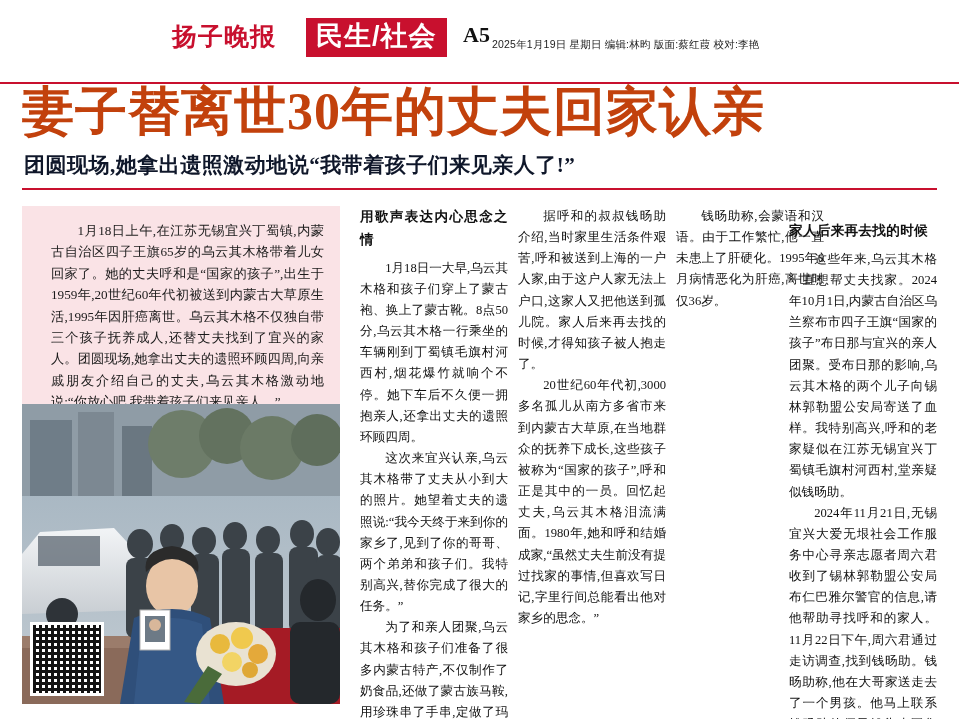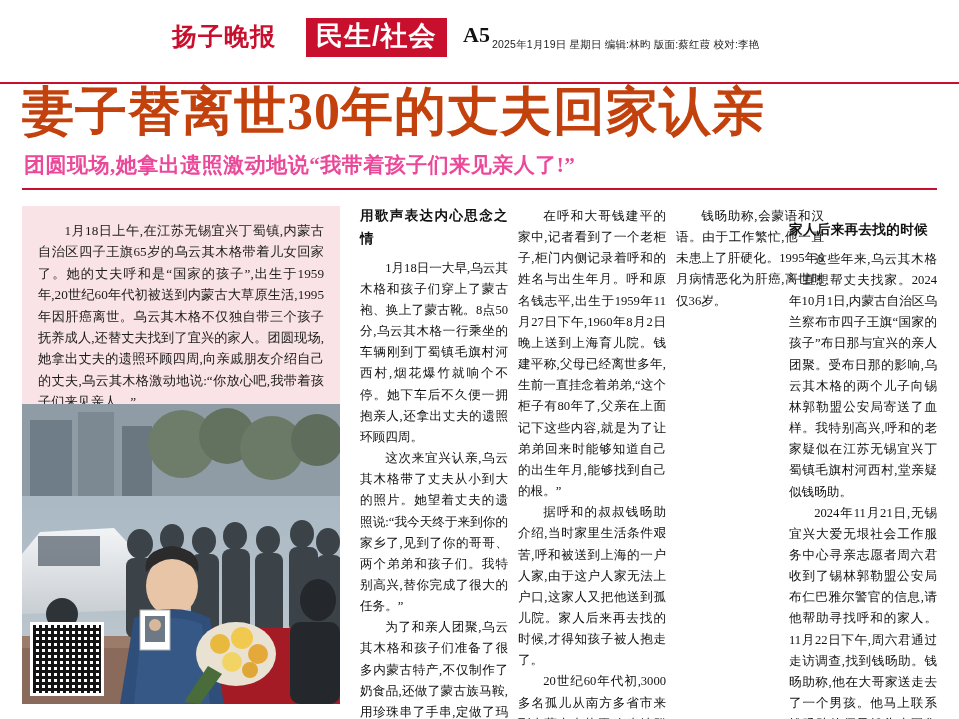--- a/index.html
+++ b/index.html
@@ -82,38 +82,38 @@
     white-space: nowrap;
   }
   .subhead {
     position: absolute;
     left: 24px; top: 152px;
     width: 915px;
     font-family: "Liberation Serif", serif;
     font-weight: bold;
     font-size: 21px;
     line-height: 1.3;
-    color: #ec4899;
+    color: #0f172a;
     letter-spacing: 0.5px;
     white-space: nowrap;
   }
   .rule-red {
     position: absolute;
     left: 22px; top: 188px;
     width: 915px; height: 2px;
     background: #c8102e;
   }
 
   
   .lead-box {
     position: absolute;
     left: 22px; top: 206px;
     width: 318px;
     background: #fae3e6;
-    padding: 14px 16px 12px 16px;
+    padding: 14px 16px 12px 29px;
     font-family: "Liberation Serif", serif;
     font-size: 13.2px;
     line-height: 1.62;
     color: #1a1a1a;
     text-align: justify;
   }
   .lead-box .indent { display: inline-block; width: 2em; }
   .byline {
     display: block;
     text-align: right;
@@ -152,21 +152,21 @@
     width: 148px;
     font-family: "Liberation Serif", serif;
     font-size: 12.6px;
     line-height: 1.68;
     color: #111;
     text-align: justify;
   }
   .col p { margin: 0 0 0 0; text-indent: 2em; }
   .col h3 {
     margin: 0 0 6px 0;
-    font-family: Liberation Mono, monospace;
+    font-family: Liberation Sans, sans-serif;
     font-size: 13.6px;
     font-weight: bold;
     color: #111;
     text-indent: 0;
     letter-spacing: 0.3px;
   }
   .col h3.spaced { margin-top: 14px; }
   #col1 { left: 360px; }
   #col2 { left: 518px; }
   #col3 { left: 676px; }
@@ -276,21 +276,20 @@
 
   <div class="col" id="col1">
     <h3>用歌声表达内心思念之情</h3>
     <p>1月18日一大早,乌云其木格和孩子们穿上了蒙古袍、换上了蒙古靴。8点50分,乌云其木格一行乘坐的车辆刚到丁蜀镇毛旗村河西村,烟花爆竹就响个不停。她下车后不久便一拥抱亲人,还拿出丈夫的遗照环顾四周。</p>
     <p>这次来宜兴认亲,乌云其木格带了丈夫从小到大的照片。她望着丈夫的遗照说:“我今天终于来到你的家乡了,见到了你的哥哥、两个弟弟和孩子们。我特别高兴,替你完成了很大的任务。”</p>
     <p>为了和亲人团聚,乌云其木格和孩子们准备了很多内蒙古特产,不仅制作了奶食品,还做了蒙古族马鞍,用珍珠串了手串,定做了玛瑙项链。</p>
 
   </div>
 
   <div class="col" id="col2">
-    <p>在呼和大哥钱建平的家中,记者看到了一个老柜子,柜门内侧记录着呼和的姓名与出生年月。呼和原名钱志平,出生于1959年11月27日下午,1960年8月2日晚上送到上海育儿院。钱建平称,父母已经离世多年,生前一直挂念着弟弟,“这个柜子有80年了,父亲在上面记下这些内容,就是为了让弟弟回来时能够知道自己的出生年月,能够找到自己的根。”</p>
     <p>据呼和的叔叔钱旸助介绍,当时家里生活条件艰苦,呼和被送到上海的一户人家,由于这户人家无法上户口,这家人又把他送到孤儿院。家人后来再去找的时候,才得知孩子被人抱走了。</p>
     <p>20世纪60年代初,3000多名孤儿从南方多省市来到内蒙古大草原,在当地群众的抚养下成长,这些孩子被称为“国家的孩子”,呼和正是其中的一员。回忆起丈夫,乌云其木格泪流满面。1980年,她和呼和结婚成家,“虽然丈夫生前没有提过找家的事情,但喜欢写日记,字里行间总能看出他对家乡的思念。”</p>
   </div>
 
   <div class="col" id="col3">
     <p>钱旸助称,会蒙语和汉语。由于工作繁忙,他一直未患上了肝硬化。1995年6月病情恶化为肝癌,离世时仅36岁。</p>
   </div>
 
   <div class="col" id="col4">
     <h3 class="spaced">家人后来再去找的时候</h3>

